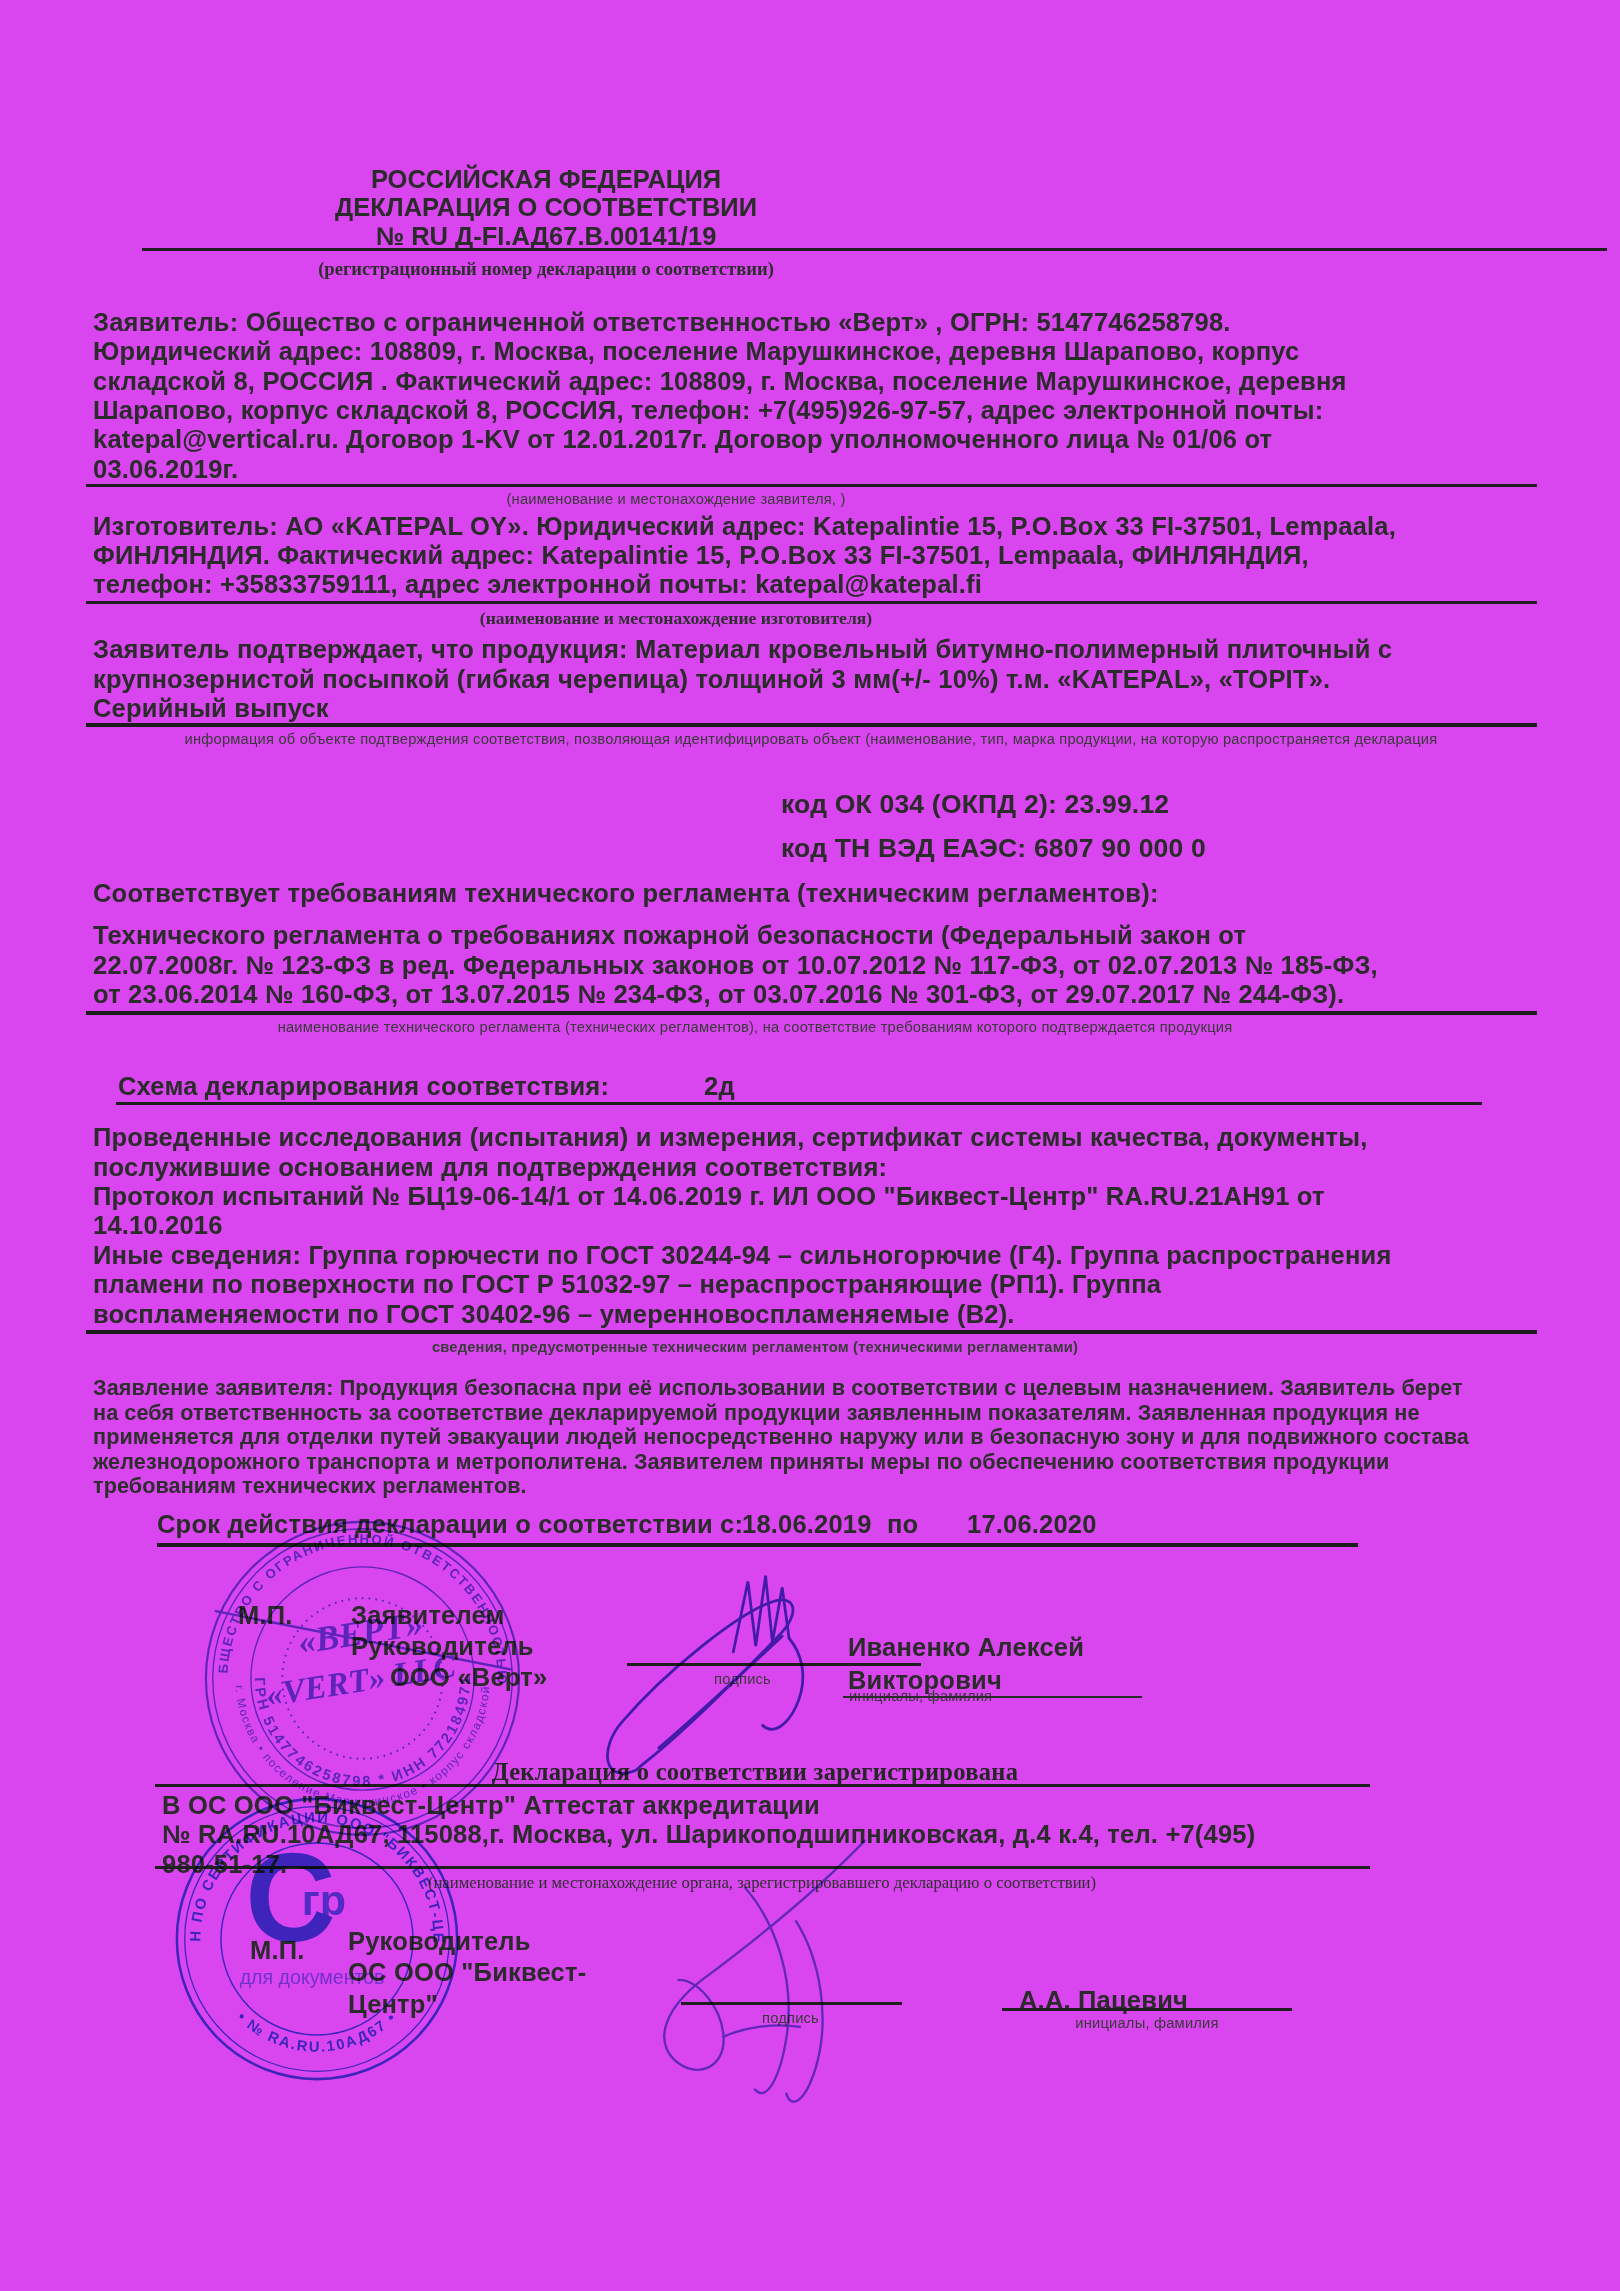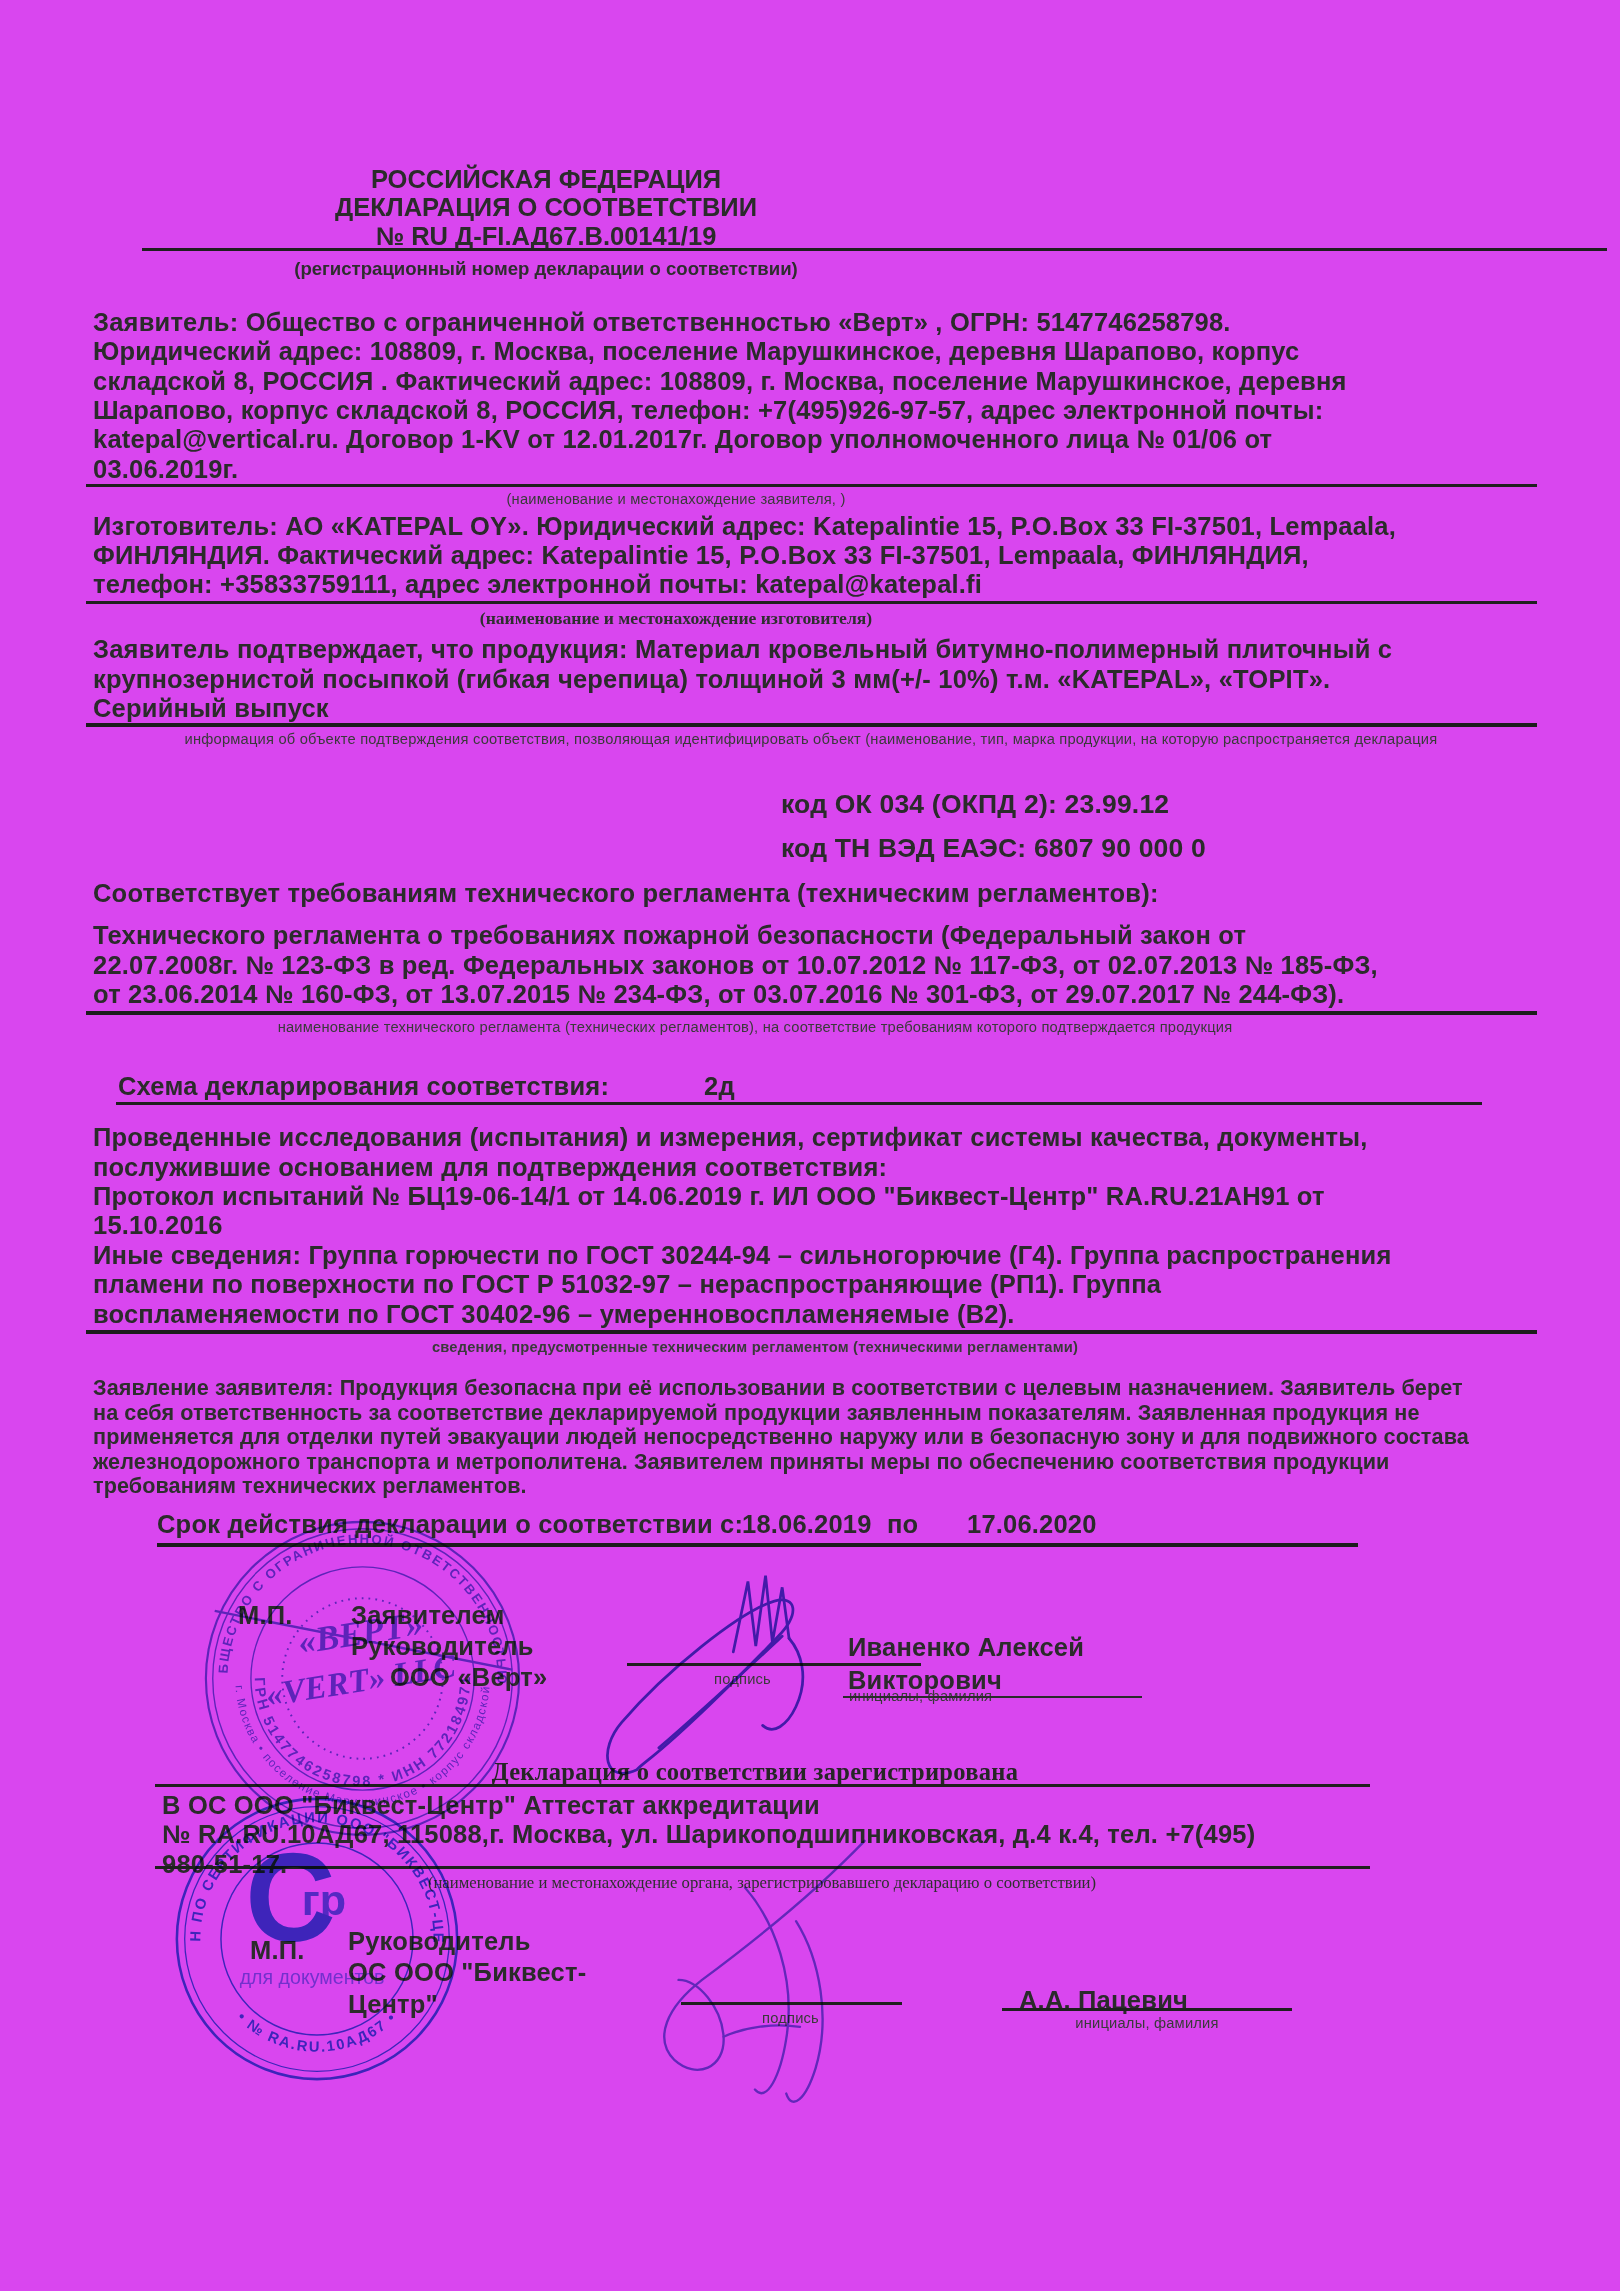--- a/index.html
+++ b/index.html
@@ -6,21 +6,21 @@
   .page {
     position:relative; width:1620px; height:2292px; margin:0 auto;
     background:#d946ef; overflow:hidden;
     font-family:"Liberation Sans", sans-serif; color:#262626;
   }
   .abs { position:absolute; white-space:nowrap; }
   .body-line { font-weight:700; font-size:25.5px; line-height:29px; color:#2b2b2b; letter-spacing:0.2px; }
   .body-sm   { font-weight:700; font-size:21.6px; line-height:24.5px; color:#2e2e2e; letter-spacing:0.1px; }
   .hdr       { font-weight:700; font-size:25.5px; line-height:28px; color:#2b2b2b; text-align:center; }
   .cap       { font-weight:400; font-size:14.7px; color:#3a3a3a; text-align:center; letter-spacing:0.2px; }
-  .cap-b     { font-weight:700; font-size:18.6px; color:#2e2e2e; text-align:center; }
+  .cap-b     { font-weight:700; font-size:18.6px; color:#2e2e2e; text-align:center;font-family:Liberation Serif, serif; }
   .cap-serif { font-family:"Liberation Serif", serif; font-weight:700; font-size:17.6px; color:#2f2f2f; text-align:center; }
   .serif-head{ font-family:"Liberation Serif", serif; font-weight:700; font-size:24.5px; color:#262626; text-align:center; letter-spacing:0.3px; }
   .hr   { position:absolute; background:#1f1f1f; height:2.9px; }
   .hr-thick { position:absolute; background:#1c1c1c; height:3.9px; }
   .hr-thin  { position:absolute; background:#2a2a2a; height:2px; }
   .ink { position:absolute; mix-blend-mode:multiply; }
 </style>
 </head>
 <body>
 
@@ -63,21 +63,21 @@
   <div class="hr-thick" style="left:86px; top:1011px; width:1451px;"></div>
   <div class="abs cap" style="left:167px; top:1019px; width:1176px;">наименование технического регламента (технических регламентов), на соответствие требованиям которого подтверждается продукция</div>
 
   <div class="abs body-line" style="left:118px; top:1072px;">Схема декларирования соответствия:</div>
   <div class="abs body-line" style="left:704px; top:1072px;">2д</div>
   <div class="hr" style="left:116px; top:1102px; width:1366px;"></div>
 
   <div class="abs body-line" style="left:93px; top:1123px;">Проведенные исследования (испытания) и измерения, сертификат системы качества, документы,</div>
   <div class="abs body-line" style="left:93px; top:1153px;">послужившие основанием для подтверждения соответствия:</div>
   <div class="abs body-line" style="left:93px; top:1182px;">Протокол испытаний № БЦ19-06-14/1 от 14.06.2019 г. ИЛ ООО "Биквест-Центр" RA.RU.21АН91 от</div>
-  <div class="abs body-line" style="left:93px; top:1211px;">15.10.2016</div>
+  <div class="abs body-line" style="left:93px; top:1211px;">14.10.2016</div>
 
   <div class="abs body-line" style="left:93px; top:1241px;">Иные сведения: Группа горючести по ГОСТ 30244-94 – сильногорючие (Г4). Группа распространения</div>
   <div class="abs body-line" style="left:93px; top:1270px;">пламени по поверхности по ГОСТ Р 51032-97 – нераспространяющие (РП1). Группа</div>
   <div class="abs body-line" style="left:93px; top:1300px;">воспламеняемости по ГОСТ 30402-96 – умеренновоспламеняемые (В2).</div>
   <div class="hr-thick" style="left:86px; top:1330px; width:1451px;"></div>
   <div class="abs cap" style="left:167px; top:1339px; width:1176px; font-weight:600;">сведения, предусмотренные техническим регламентом (техническими регламентами)</div>
 
   <div class="abs body-sm" style="left:93px; top:1376px;">Заявление заявителя:  Продукция безопасна при её использовании в соответствии с целевым назначением. Заявитель берет</div>
   <div class="abs body-sm" style="left:93px; top:1401px;">на себя ответственность за соответствие декларируемой продукции заявленным показателям. Заявленная продукция не</div>
   <div class="abs body-sm" style="left:93px; top:1425px;">применяется для отделки путей эвакуации людей непосредственно наружу или в безопасную зону и для подвижного состава</div>

